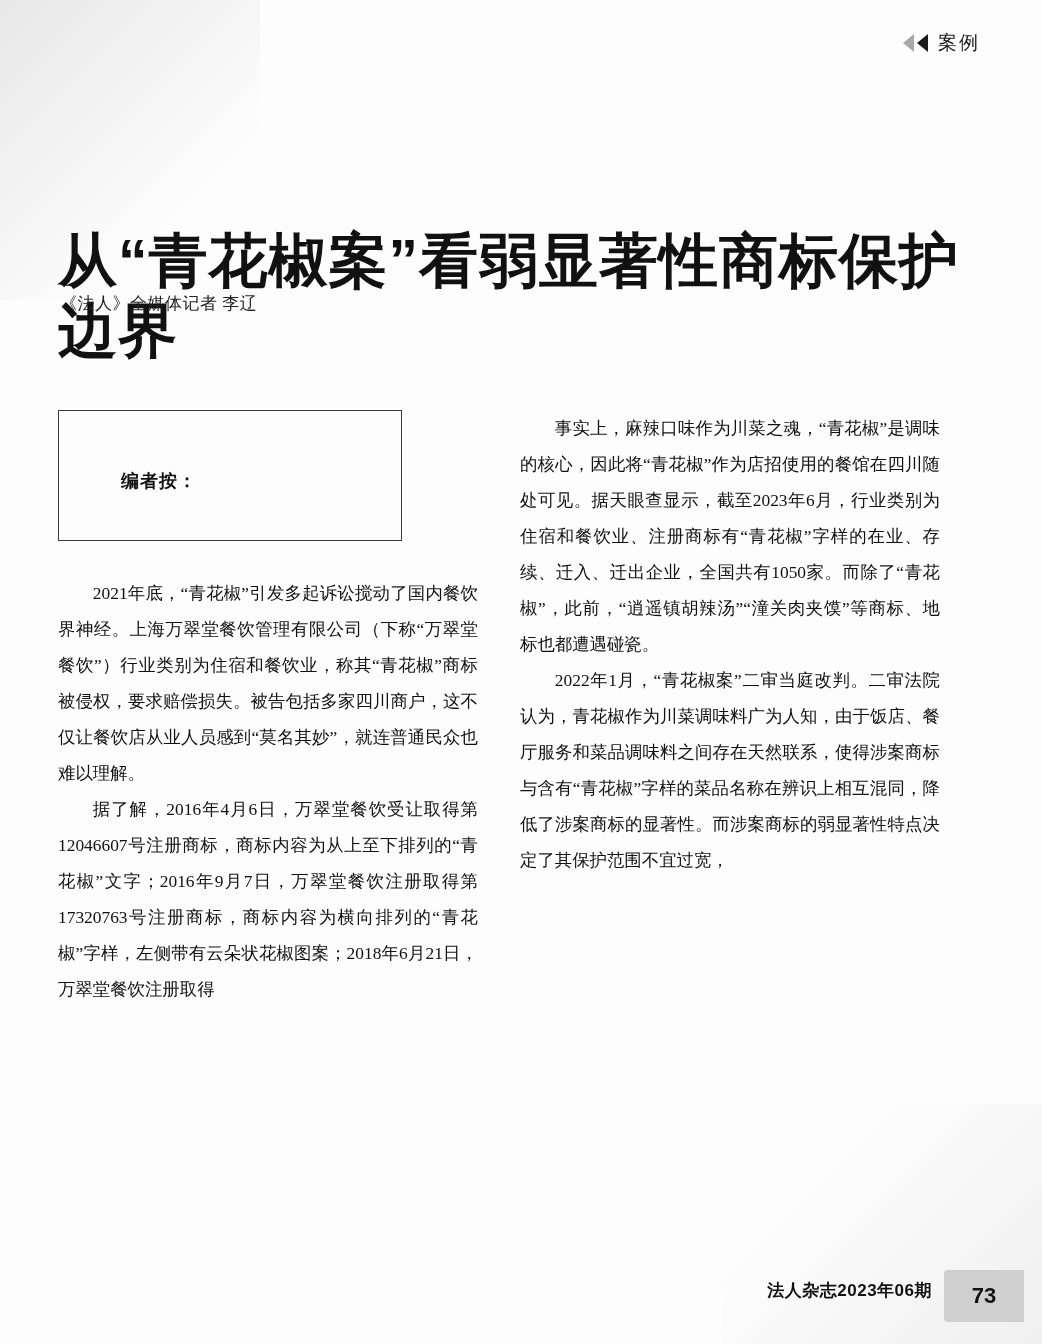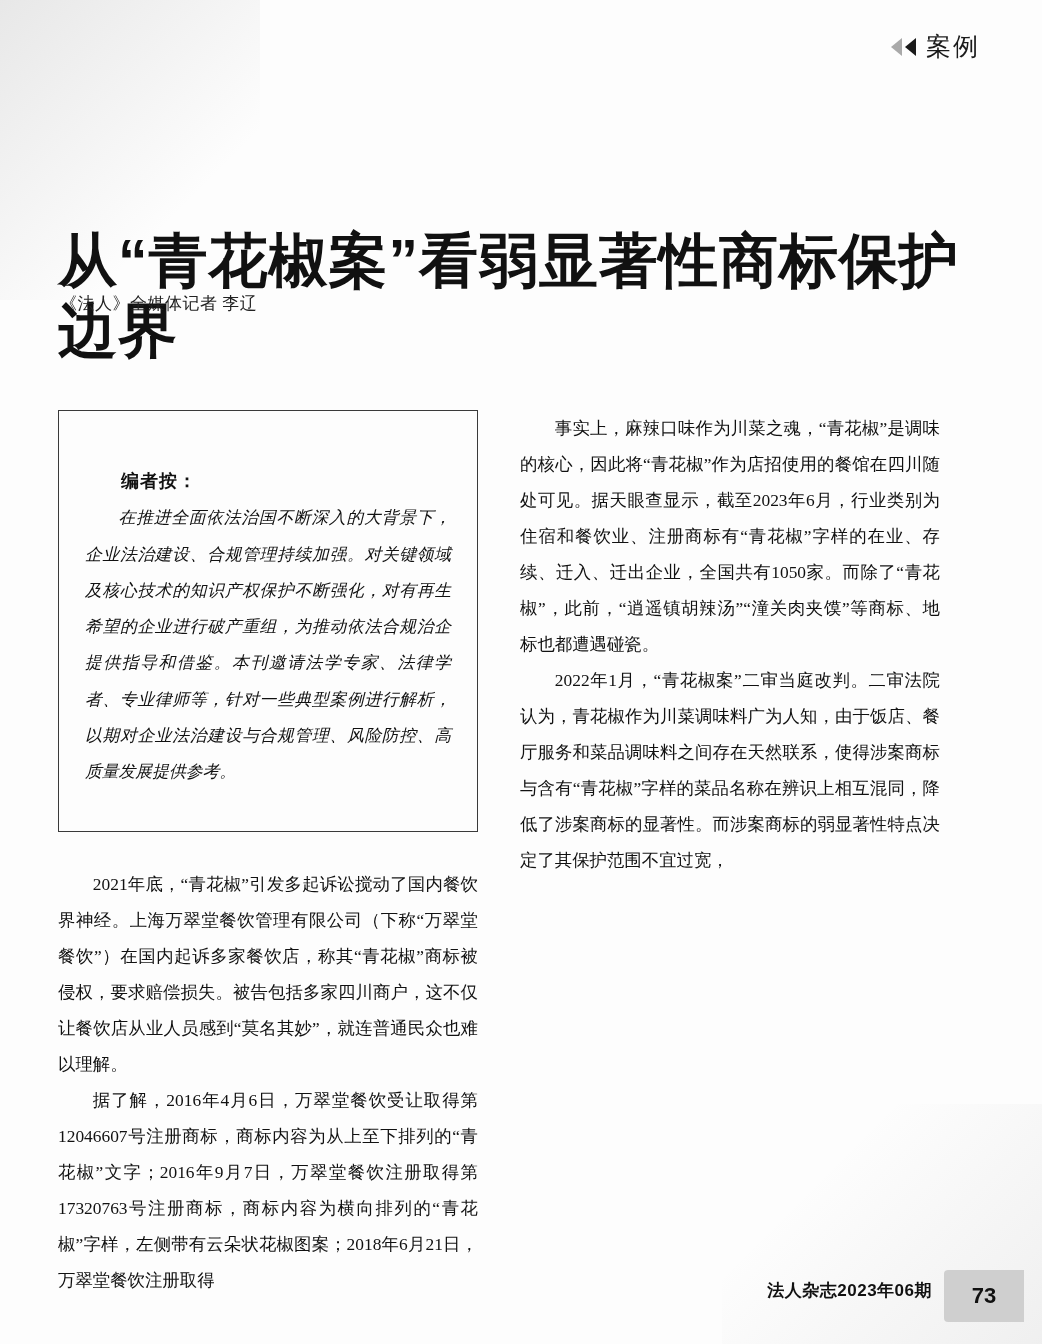--- a/index.html
+++ b/index.html
@@ -57,21 +57,21 @@
   }
   .tri-outline {
     border-right: 11px solid #9a9a9a;
     opacity: .85;
   }
   .tri-solid {
     border-right: 11px solid #1a1a1a;
   }
   .rh-label {
     font-family: "Liberation Sans", "DejaVu Sans", sans-serif;
-    font-size: 25px;
+    font-size: 19px;
     letter-spacing: 2px;
     color: #1a1a1a;
   }
 
   
   .title {
     position: absolute;
     top: 186px;
     left: 58px;
     width: 930px;
@@ -106,21 +106,21 @@
   .col-right { left: 520px; }
 
   .col p {
     margin: 0;
     text-indent: 2em;
   }
 
   
   .note-box {
     box-sizing: border-box;
-    width: 420px;
+    width: 344px;
     border: 1px solid #3a3a3a;
     padding: 52px 26px 40px 26px;
     margin-bottom: 34px;
   }
   .note-title {
     font-weight: bold;
     font-size: 18px;
     margin: 0 0 6px 0;
     text-indent: 2em;
     letter-spacing: 1px;
@@ -177,23 +177,22 @@
     </span>
     <span class="rh-label">案例</span>
   </div>
 
   <h1 class="title">从“青花椒案”看弱显著性商标保护边界</h1>
   <div class="byline">《法人》全媒体记者 李辽</div>
 
   <div class="col col-left">
     <div class="note-box">
       <p class="note-title">编者按：</p>
-      <p class="note-body">在推进全面依法治国不断深入的大背景下，企业法治建设、合规管理持续加强。对关键领域及核心技术的知识产权保护不断强化，对有再生希望的企业进行破产重组，为推动依法合规治企提供指导和借鉴。本刊邀请法学专家、法律学者、专业律师等，针对一些典型案例进行解析，以期对企业法治建设与合规管理、风险防控、高质量发展提供参考。</p>
     </div>
-    <p>2021年底，“青花椒”引发多起诉讼搅动了国内餐饮界神经。上海万翠堂餐饮管理有限公司（下称“万翠堂餐饮”）在国内起诉多家餐饮店，称其“青花椒”商标被侵权，要求赔偿损失。被告包括多家四川商户，这不仅让餐饮店从业人员感到“莫名其妙”，就连普通民众也难以理解。</p>
+    <p>2021年底，“青花椒”引发多起诉讼搅动了国内餐饮界神经。上海万翠堂餐饮管理有限公司（下称“万翠堂餐饮”）行业类别为住宿和餐饮业，称其“青花椒”商标被侵权，要求赔偿损失。被告包括多家四川商户，这不仅让餐饮店从业人员感到“莫名其妙”，就连普通民众也难以理解。</p>
     <p>据了解，2016年4月6日，万翠堂餐饮受让取得第12046607号注册商标，商标内容为从上至下排列的“青花椒”文字；2016年9月7日，万翠堂餐饮注册取得第17320763号注册商标，商标内容为横向排列的“青花椒”字样，左侧带有云朵状花椒图案；2018年6月21日，万翠堂餐饮注册取得</p>
   </div>
 
   <div class="col col-right">
     <p>事实上，麻辣口味作为川菜之魂，“青花椒”是调味的核心，因此将“青花椒”作为店招使用的餐馆在四川随处可见。据天眼查显示，截至2023年6月，行业类别为住宿和餐饮业、注册商标有“青花椒”字样的在业、存续、迁入、迁出企业，全国共有1050家。而除了“青花椒”，此前，“逍遥镇胡辣汤”“潼关肉夹馍”等商标、地标也都遭遇碰瓷。</p>
     <p>2022年1月，“青花椒案”二审当庭改判。二审法院认为，青花椒作为川菜调味料广为人知，由于饭店、餐厅服务和菜品调味料之间存在天然联系，使得涉案商标与含有“青花椒”字样的菜品名称在辨识上相互混同，降低了涉案商标的显著性。而涉案商标的弱显著性特点决定了其保护范围不宜过宽，</p>
   </div>
 
   <div class="footer">法人杂志2023年06期</div>
   <div class="page-num-badge">73</div>

